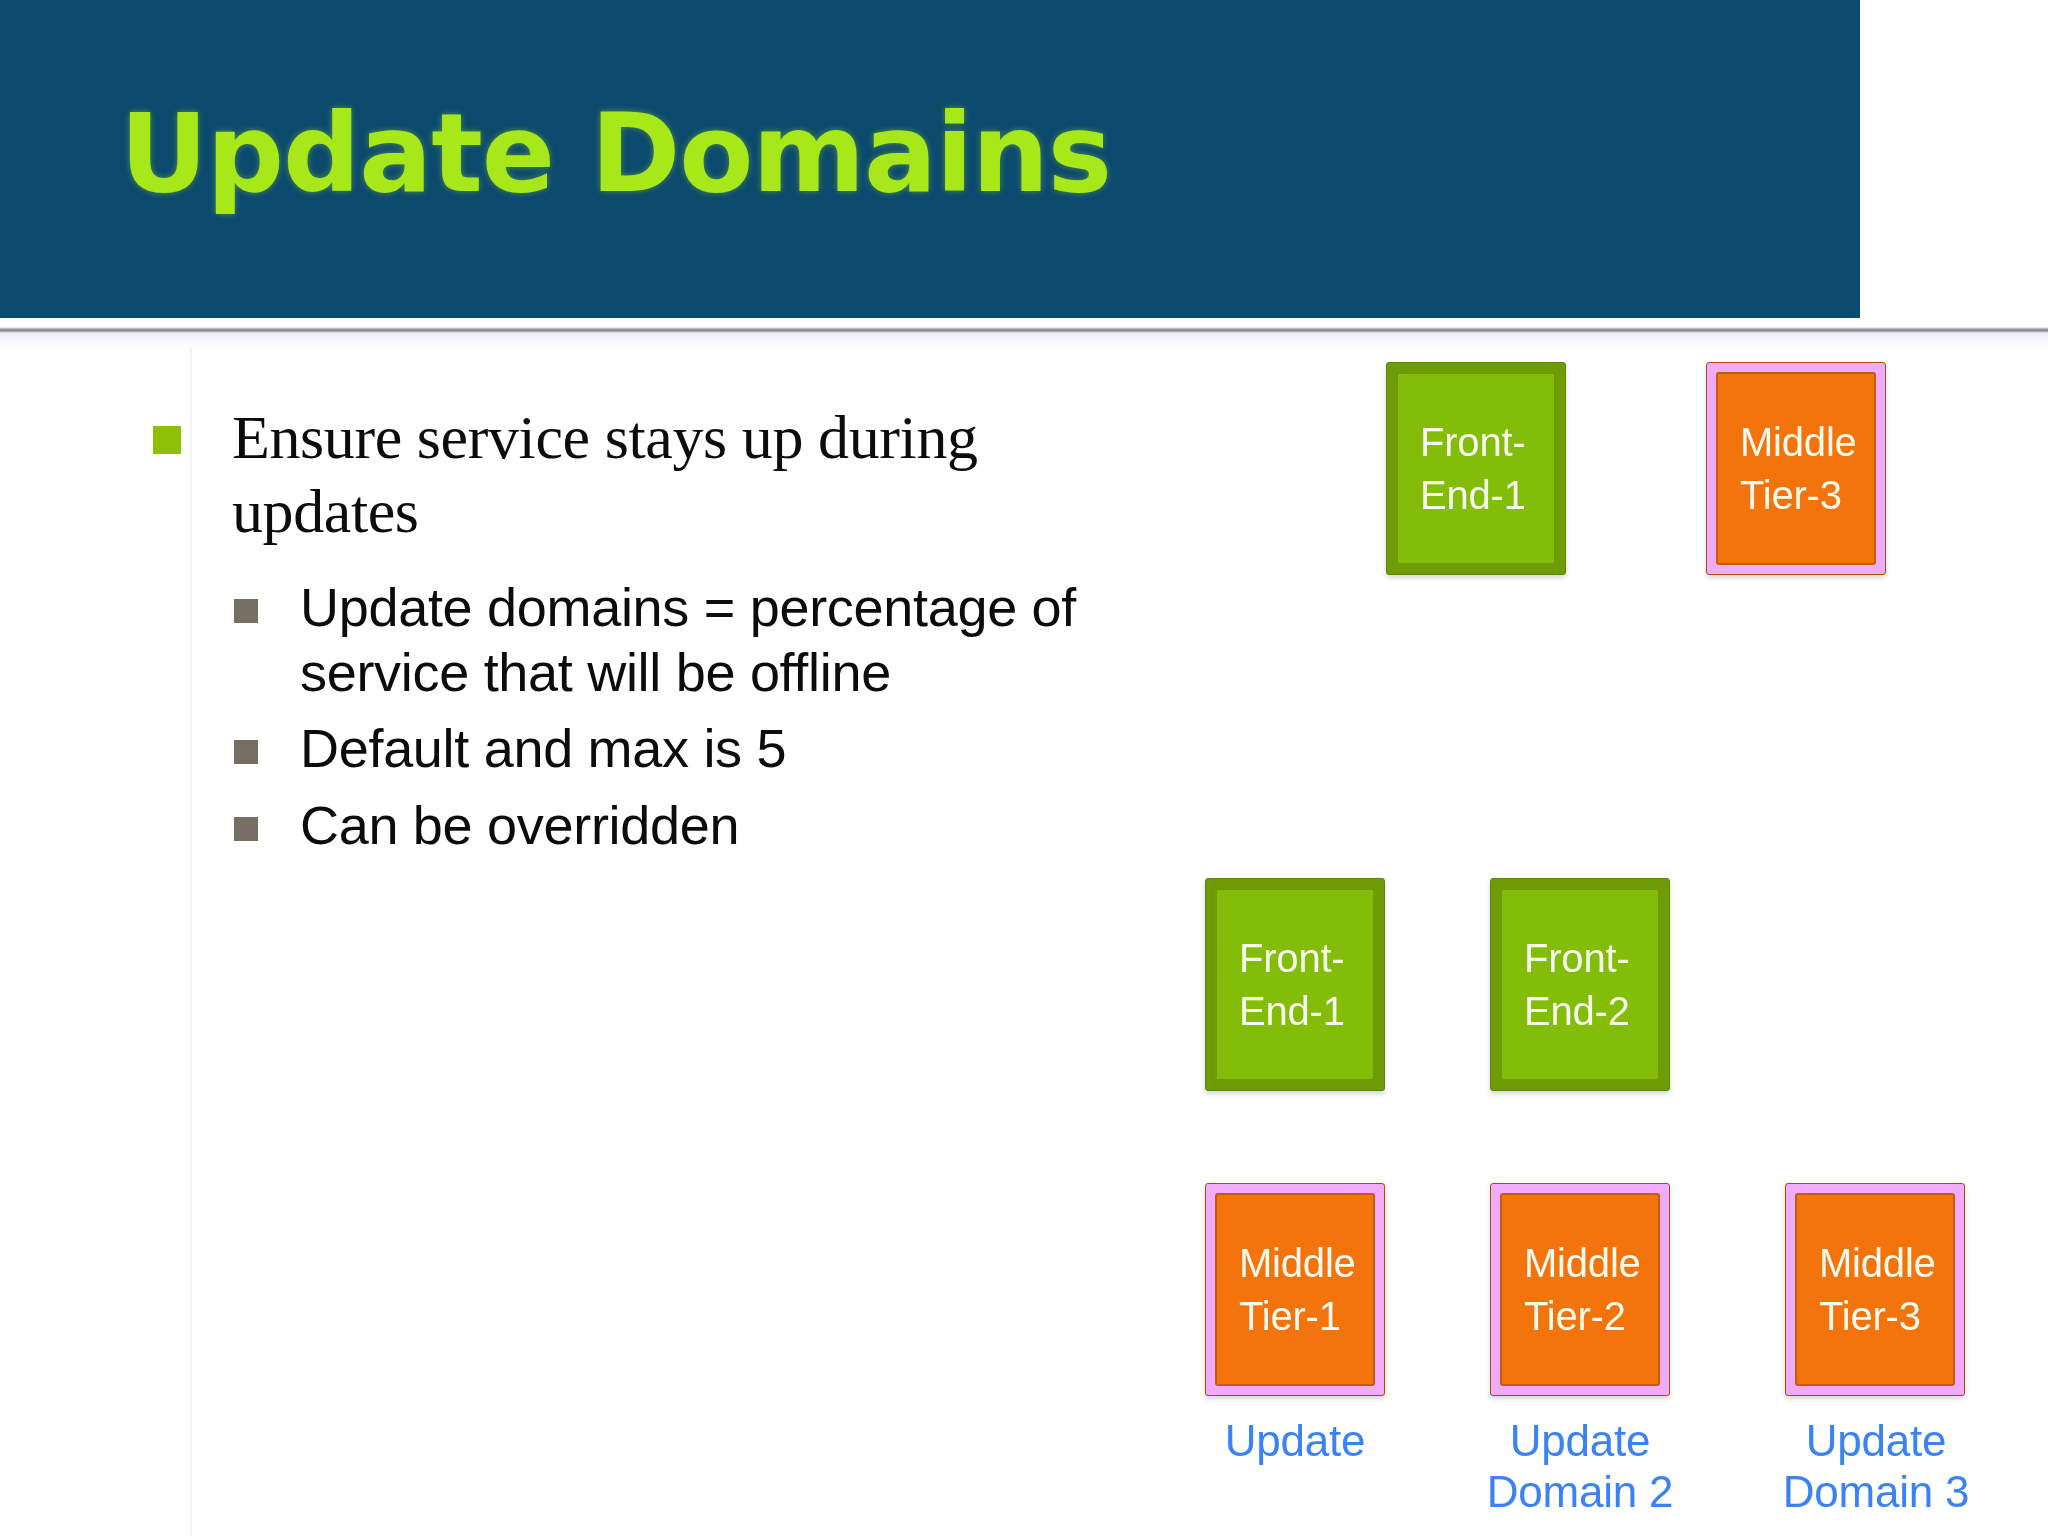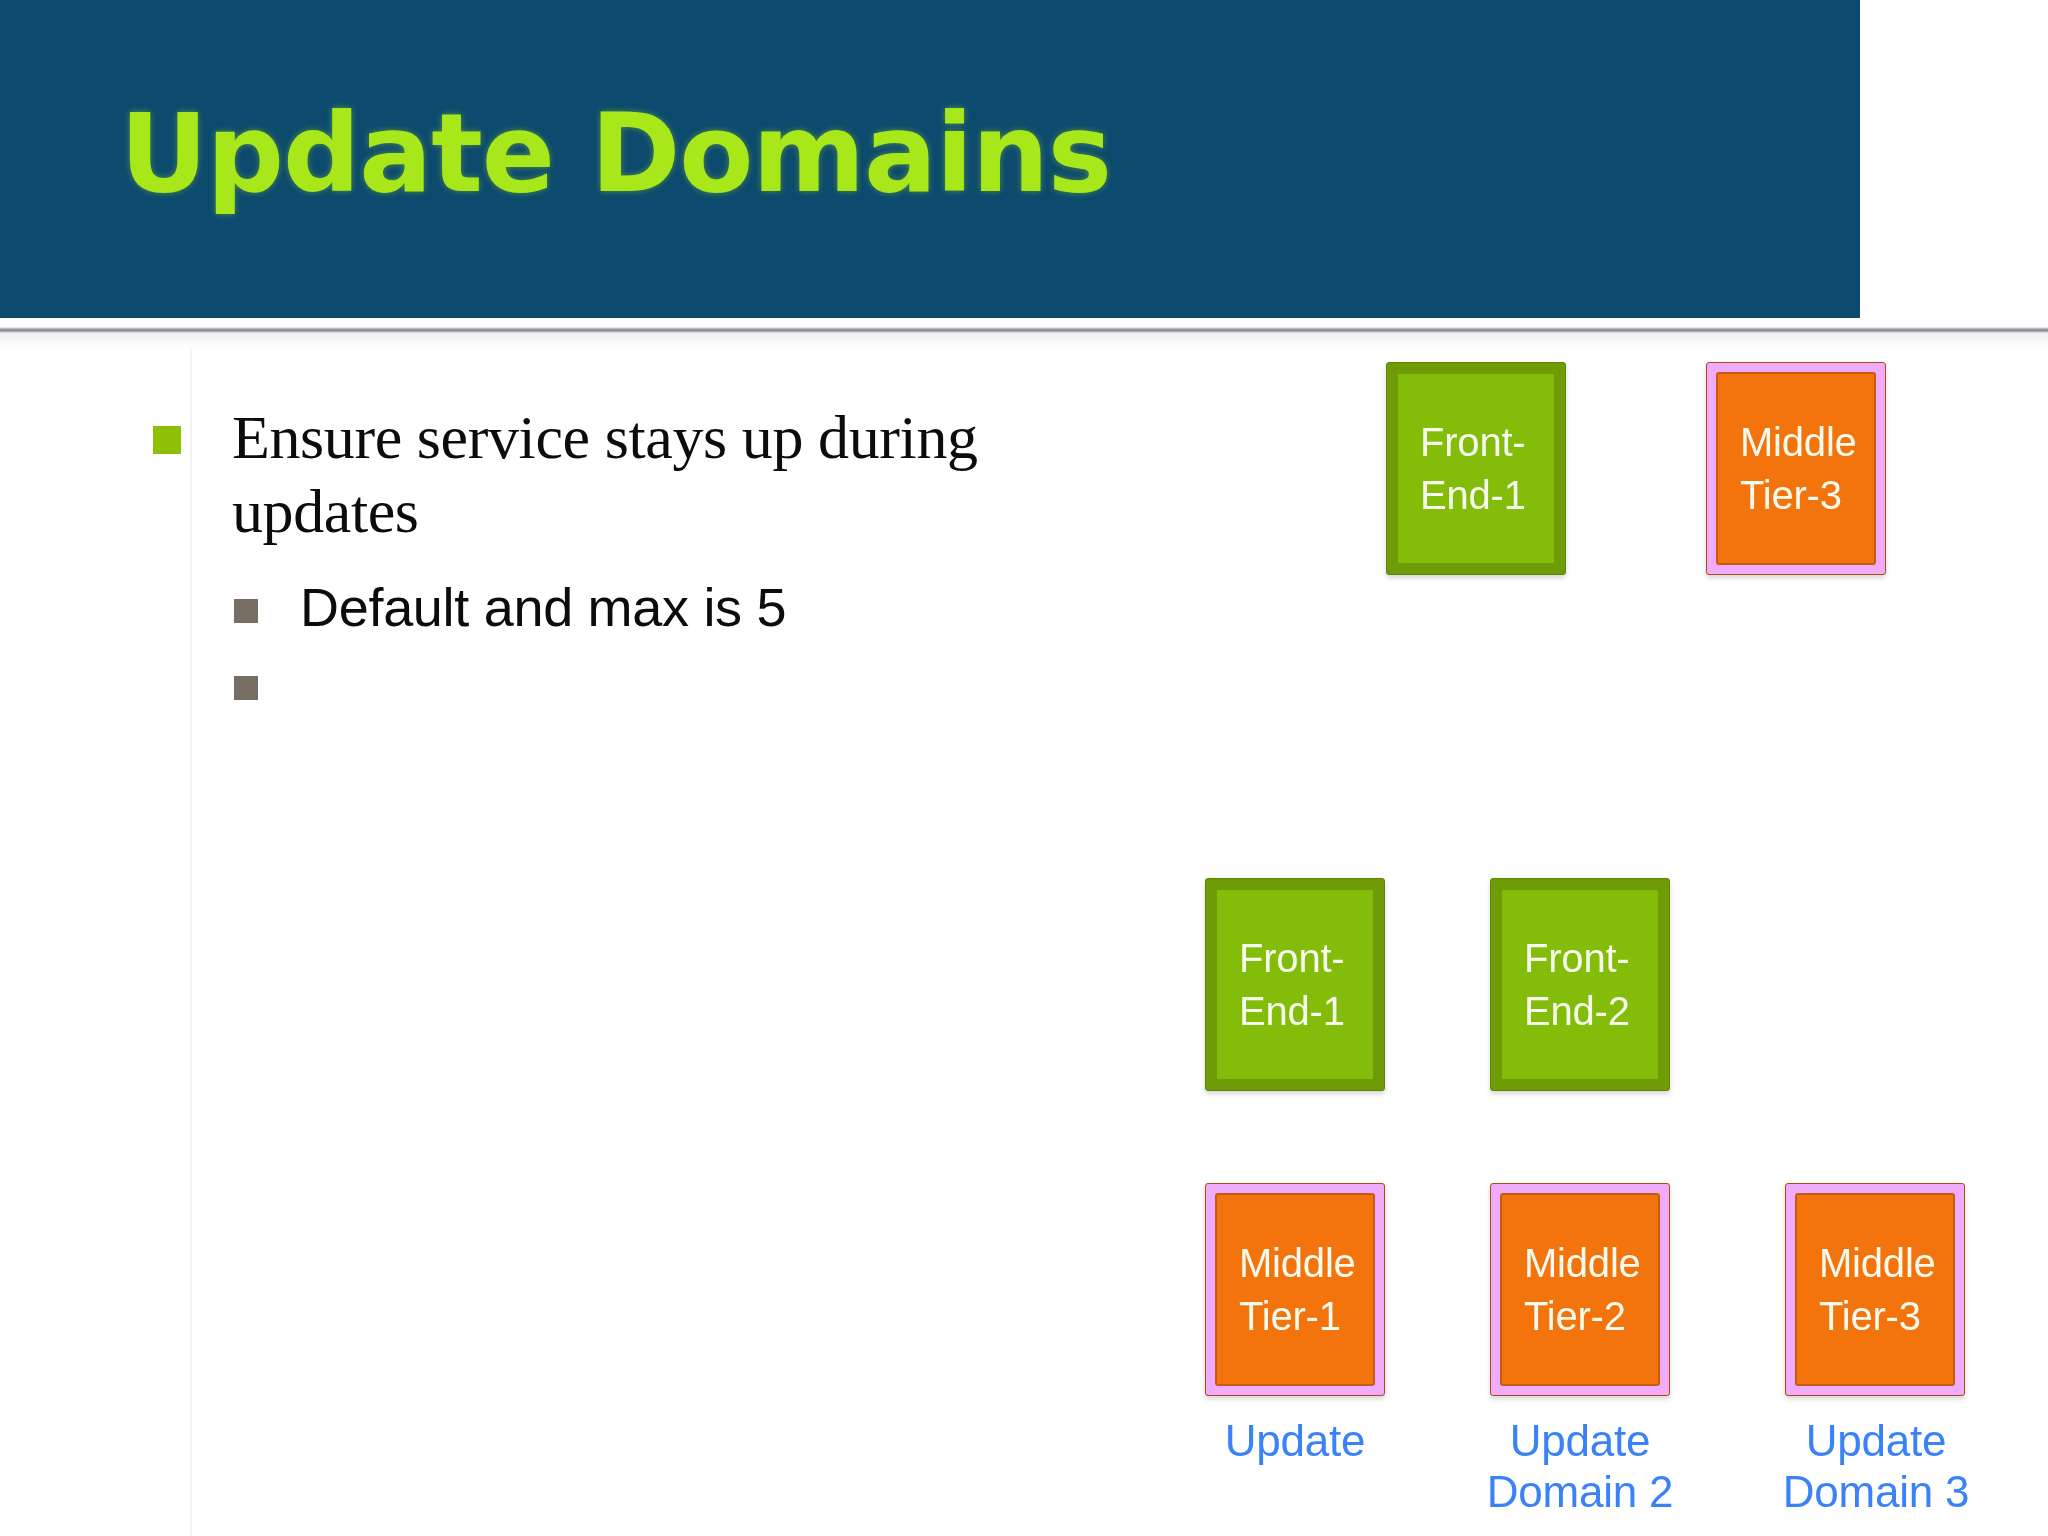--- a/index.html
+++ b/index.html
@@ -231,29 +231,31 @@
 
   <div class="bullets">
 
     <div class="bullet-l1">
       <span class="marker"></span>
       <span>Ensure service stays up during updates</span>
     </div>
 
     <div class="bullet-l2">
       <span class="marker"></span>
+      <span>Update domains = percentage of service that will be offline</span>
     </div>
 
     <div class="bullet-l2">
       <span class="marker"></span>
       <span>Default and max is 5</span>
     </div>
 
     <div class="bullet-l2">
       <span class="marker"></span>
+      <span>Can be overridden</span>
     </div>
 
   </div>
 
   <div class="diagram">
 
     <div class="node green n-fe1-top">
       <div class="inner">
         <div class="lbl">Front-</div>
         <div class="lbl">End-1</div>

